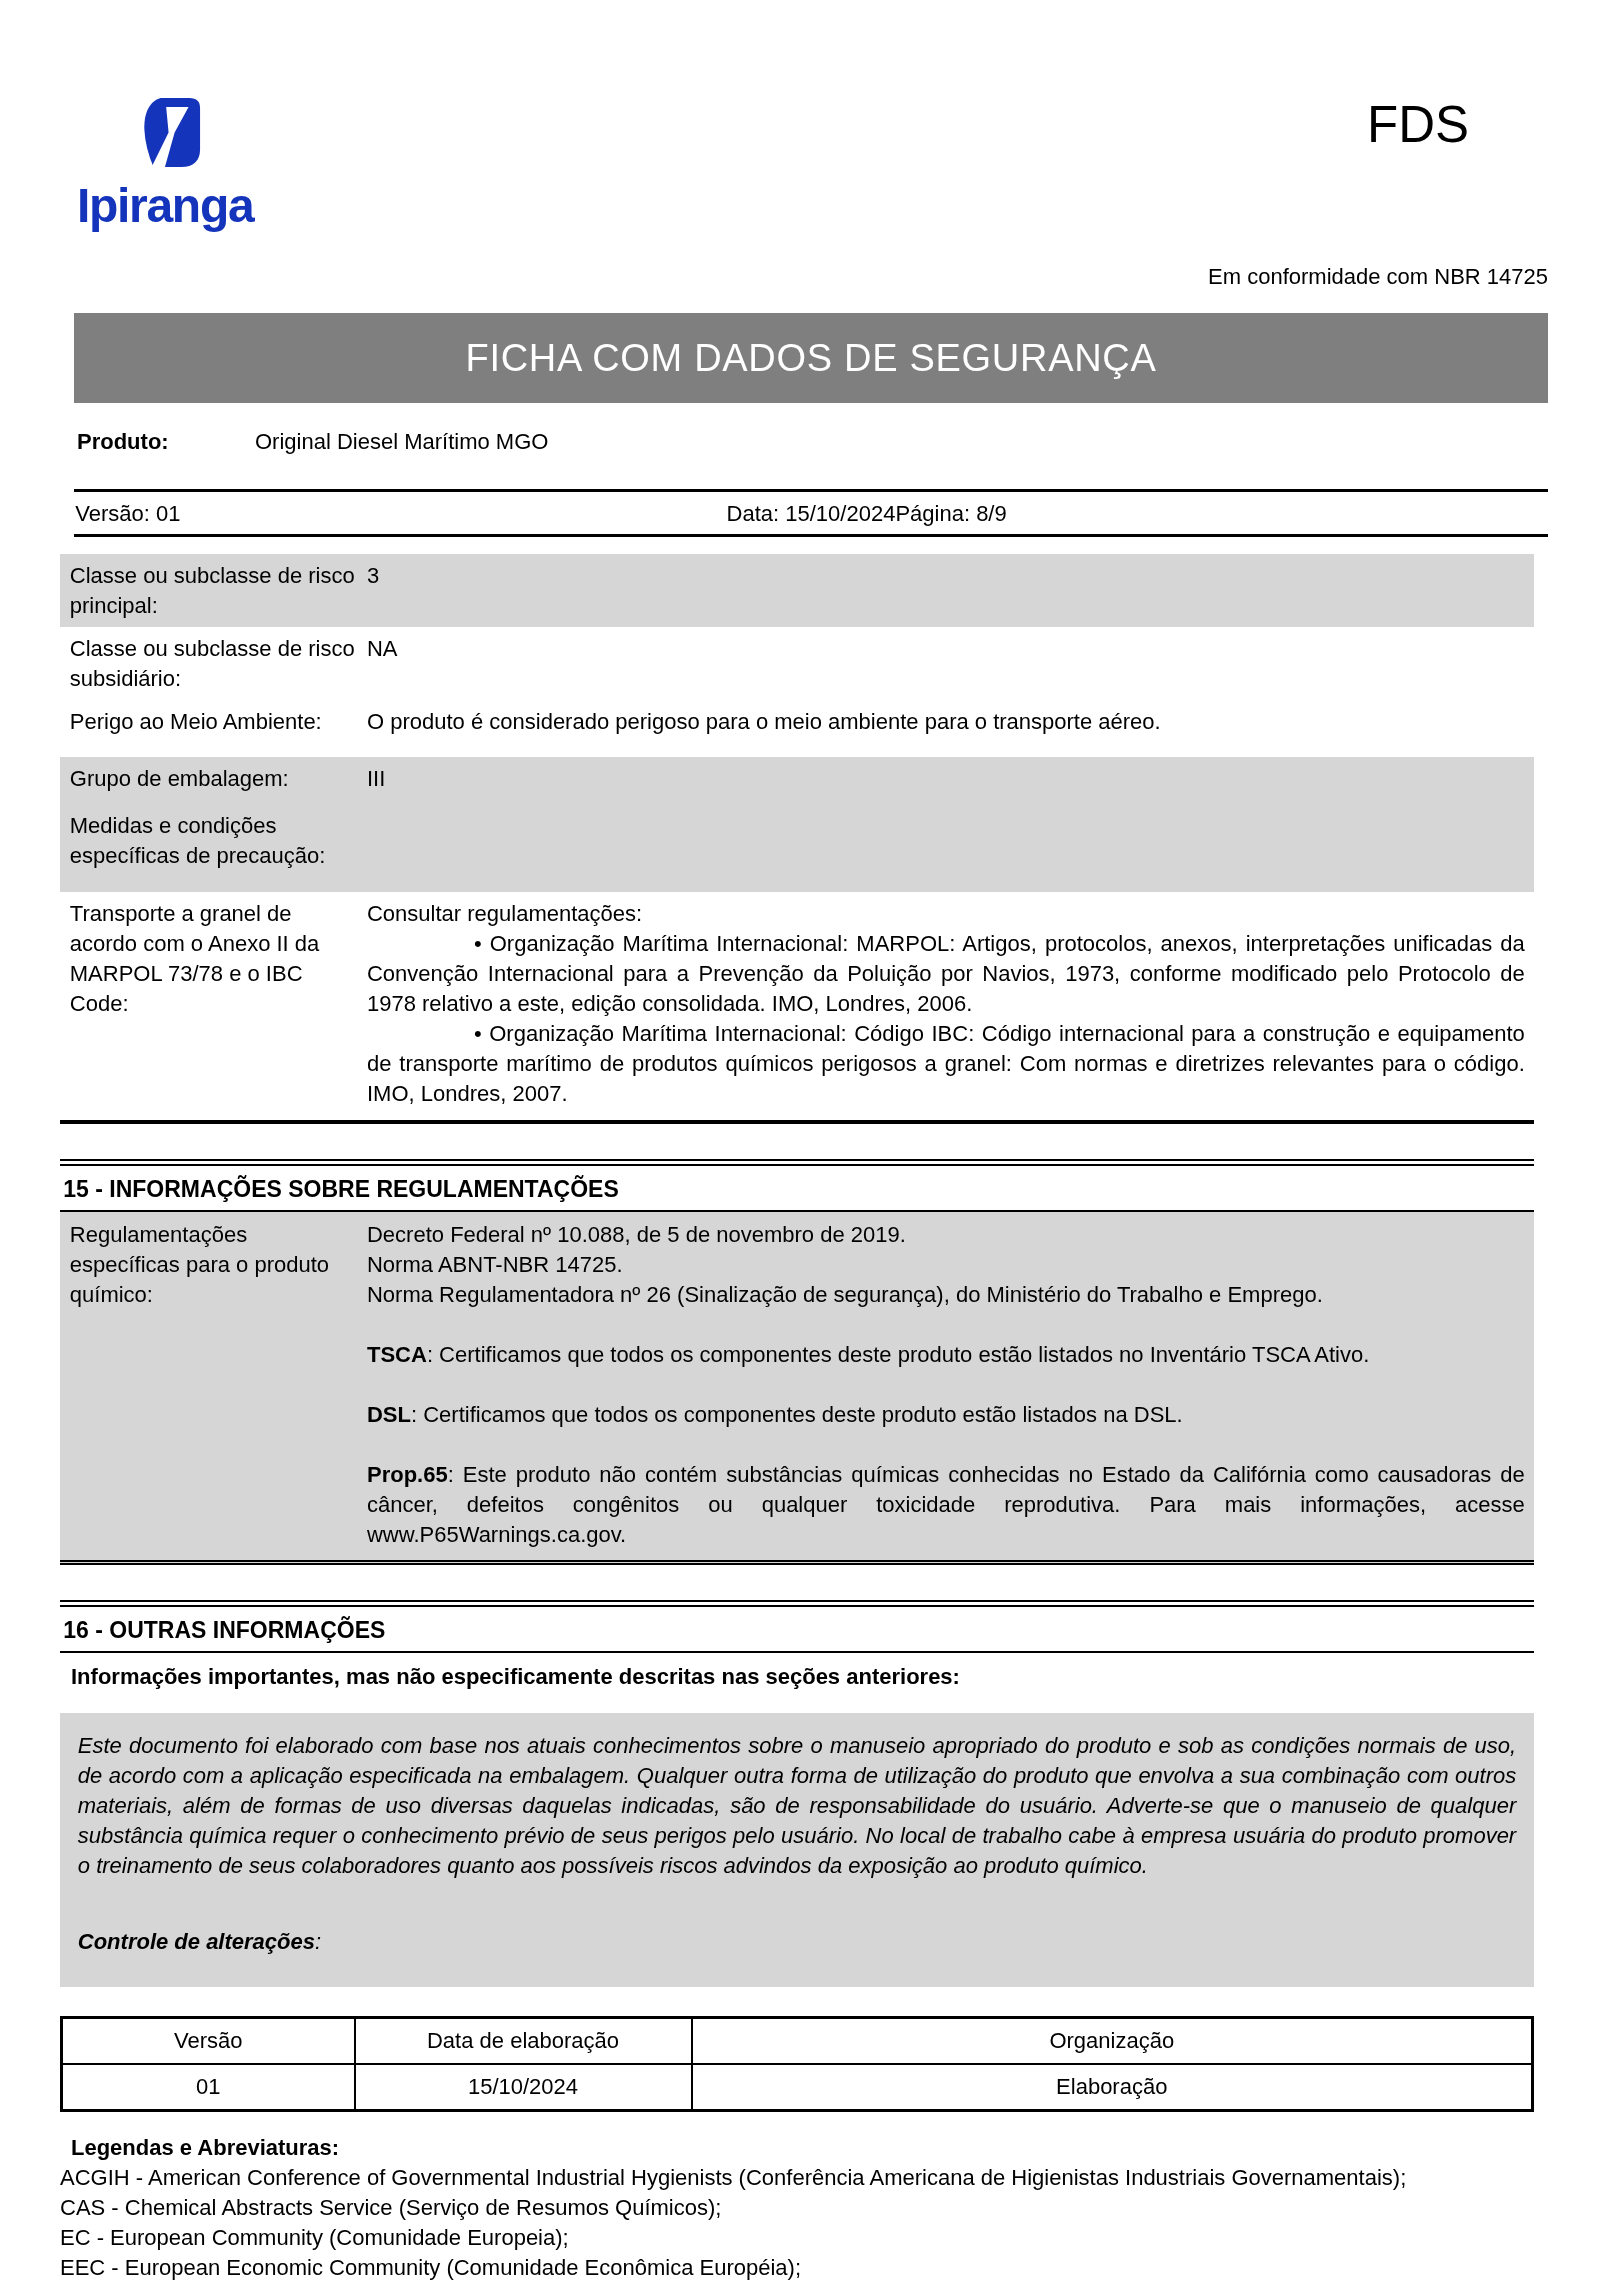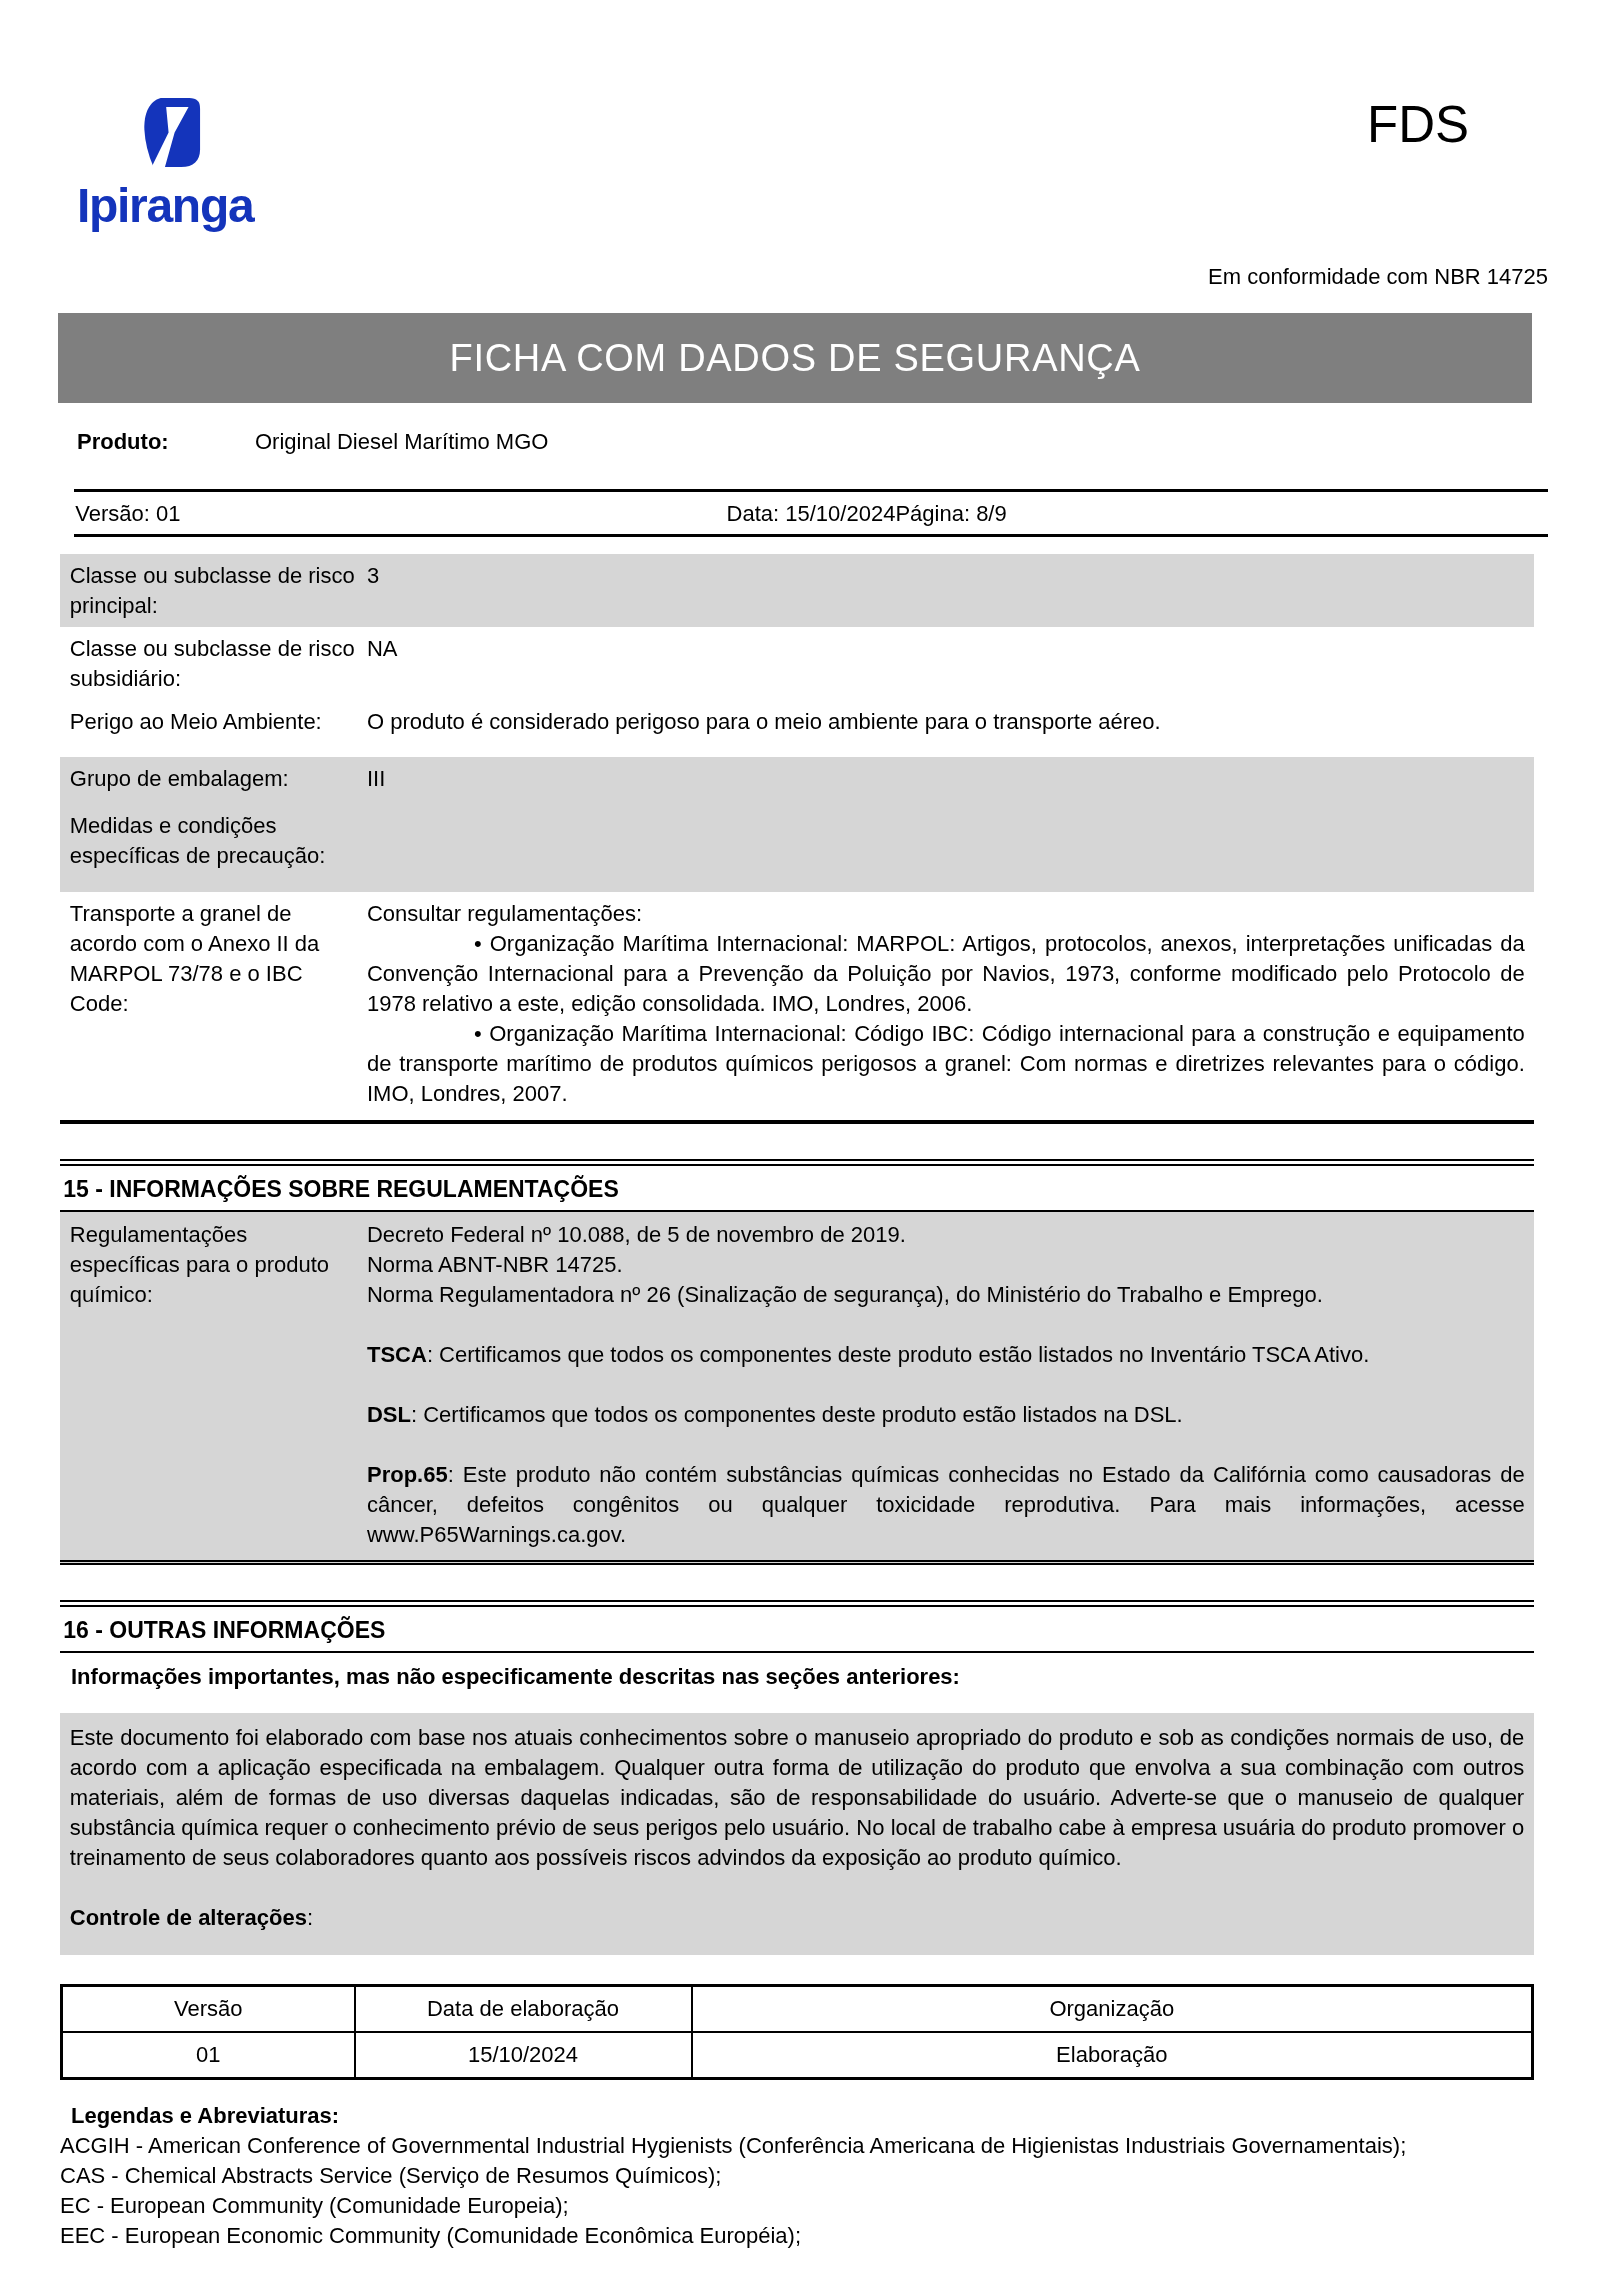--- a/index.html
+++ b/index.html
@@ -26,21 +26,21 @@
   .logo-icon svg{display:block;width:100%;height:100%;}
   .wordmark{
     margin-top:10.5px;
     font-size:48px;font-weight:bold;letter-spacing:-1.3px;
     color:var(--brand-blue);
   }
   .fds{position:absolute;top:97px;right:153px;font-size:51px;line-height:1.1;}
   .conformity{position:absolute;top:264px;right:74px;font-size:22px;}
 
   .banner{
-    position:absolute;left:58px;top:313px;width:1474px;height:90px;
+    position:absolute;left:74px;top:313px;width:1474px;height:90px;
     background:var(--banner-gray);color:#fff;
     display:flex;align-items:center;justify-content:center;
     font-size:38px;letter-spacing:0.7px;
   }
 
   .product-line{position:absolute;left:77px;top:427px;line-height:30px;}
   .product-label{font-weight:bold;display:inline-block;width:178px;}
 
   .meta-bar{
     position:absolute;left:74px;top:489px;width:1474px;
@@ -89,21 +89,21 @@
   .blank{height:30px;}
   .just{text-align:justify;}
 
   
   .sub16{font-weight:bold;padding-left:11px;margin-top:9.2px;}
   .gray16{
     background:var(--row-gray);
     margin-top:21px;
     padding:9.2px 9.8px 22px 9.8px;
   }
-  .gray16 p{margin:0;}
+  .gray16 p{margin:8px;font-style:italic;}
   .controle-term{font-weight:bold;}
 
   
   .changes{width:100%;border-collapse:collapse;margin-top:29px;border:3.3px solid #000;}
   .changes th,.changes td{
     border:2.6px solid #000;
     font-weight:normal;font-size:22px;
     text-align:center;padding:7.2px 2.6px;
   }
   .col-versao{width:293px;}

